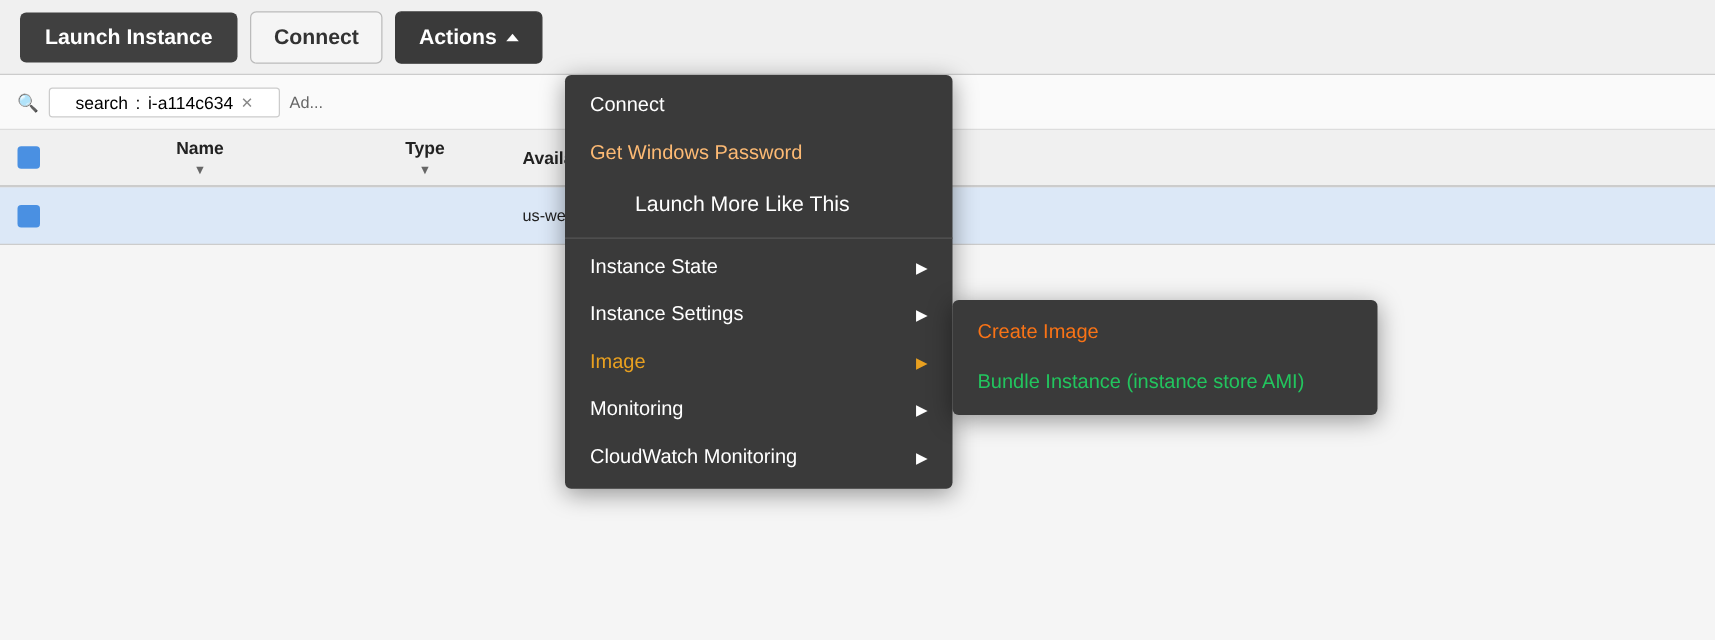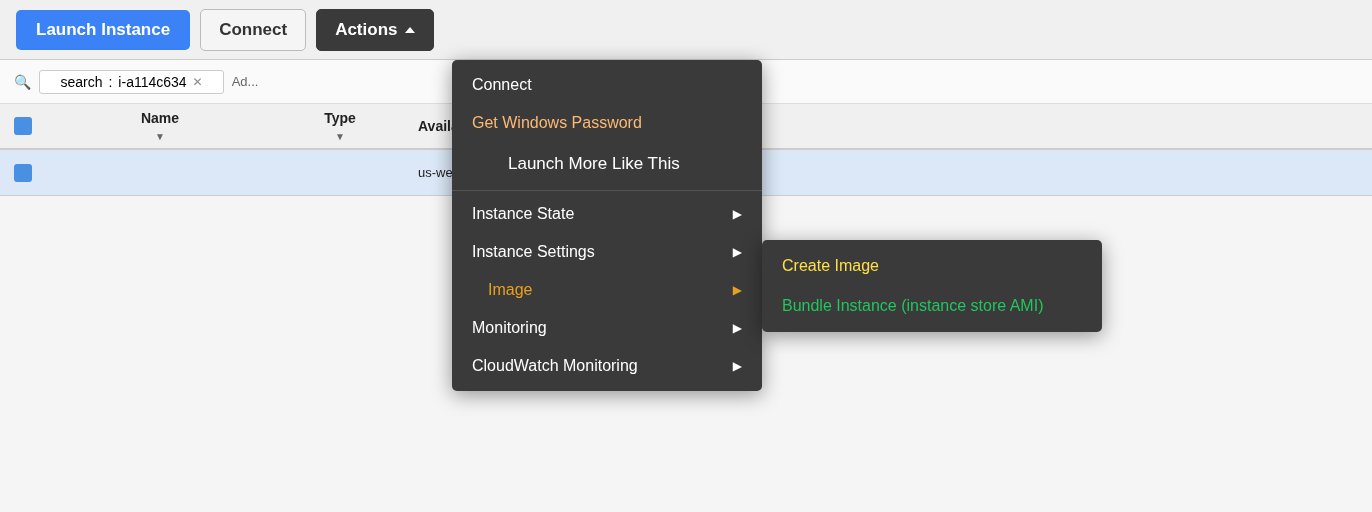--- a/index.html
+++ b/index.html
@@ -17,21 +17,21 @@
       display: flex;
       align-items: center;
       padding: 12px 16px;
       background: #f0f0f0;
       border-bottom: 1px solid #ccc;
       gap: 10px;
       height: 60px;
     }
 
     .btn-launch {
-      background: #3b82f6;
+      background: #404040;
       color: white;
       border: none;
       border-radius: 5px;
       padding: 10px 20px;
       font-size: 17px;
       font-weight: bold;
       cursor: pointer;
     }
 
     .btn-connect {
@@ -222,21 +222,20 @@
       cursor: pointer;
     }
 
     .menu-item.disabled {
       color: #fdba74;
       cursor: default;
     }
 
     .menu-item.highlighted {
       color: #e8a020;
-      margin-left: 16px;
     }
 
     .menu-item.large-text {
       font-size: 17px;
       font-weight: 500;
       padding: 12px 20px;
       margin-left: 36px;
     }
 
     .menu-arrow {
@@ -264,21 +263,21 @@
       min-width: 340px;
       z-index: 101;
       box-shadow: 0 4px 20px rgba(0,0,0,0.4);
       padding: 6px 0;
     }
 
     .submenu-item {
       display: flex;
       align-items: center;
       padding: 11px 20px;
-      color: #fde047;
+      color: #f97316;
       font-size: 16px;
       cursor: pointer;
     }
 
     .submenu-item.disabled {
       color: #22c55e;
       cursor: default;
       text-align: right;
     }
 

